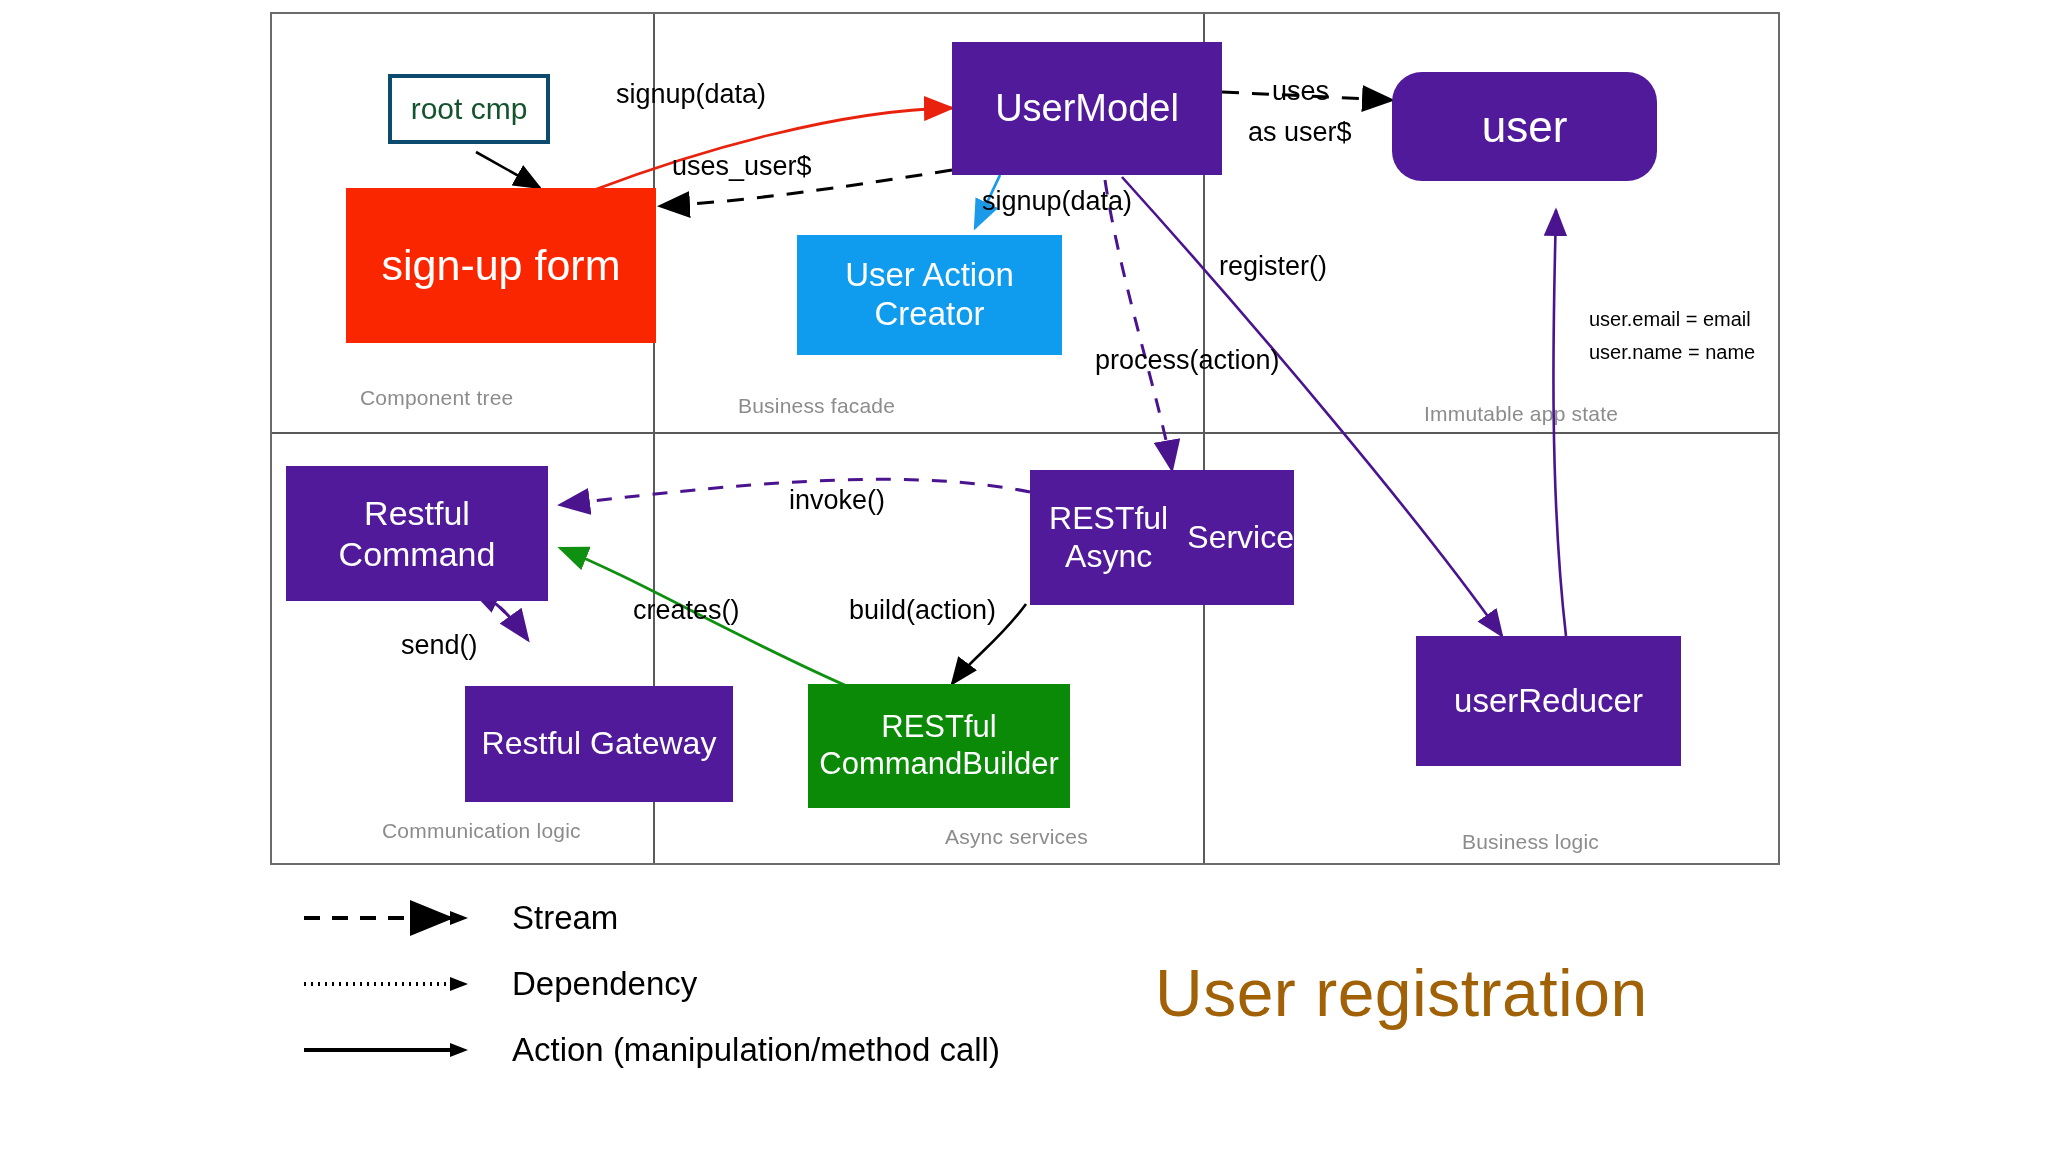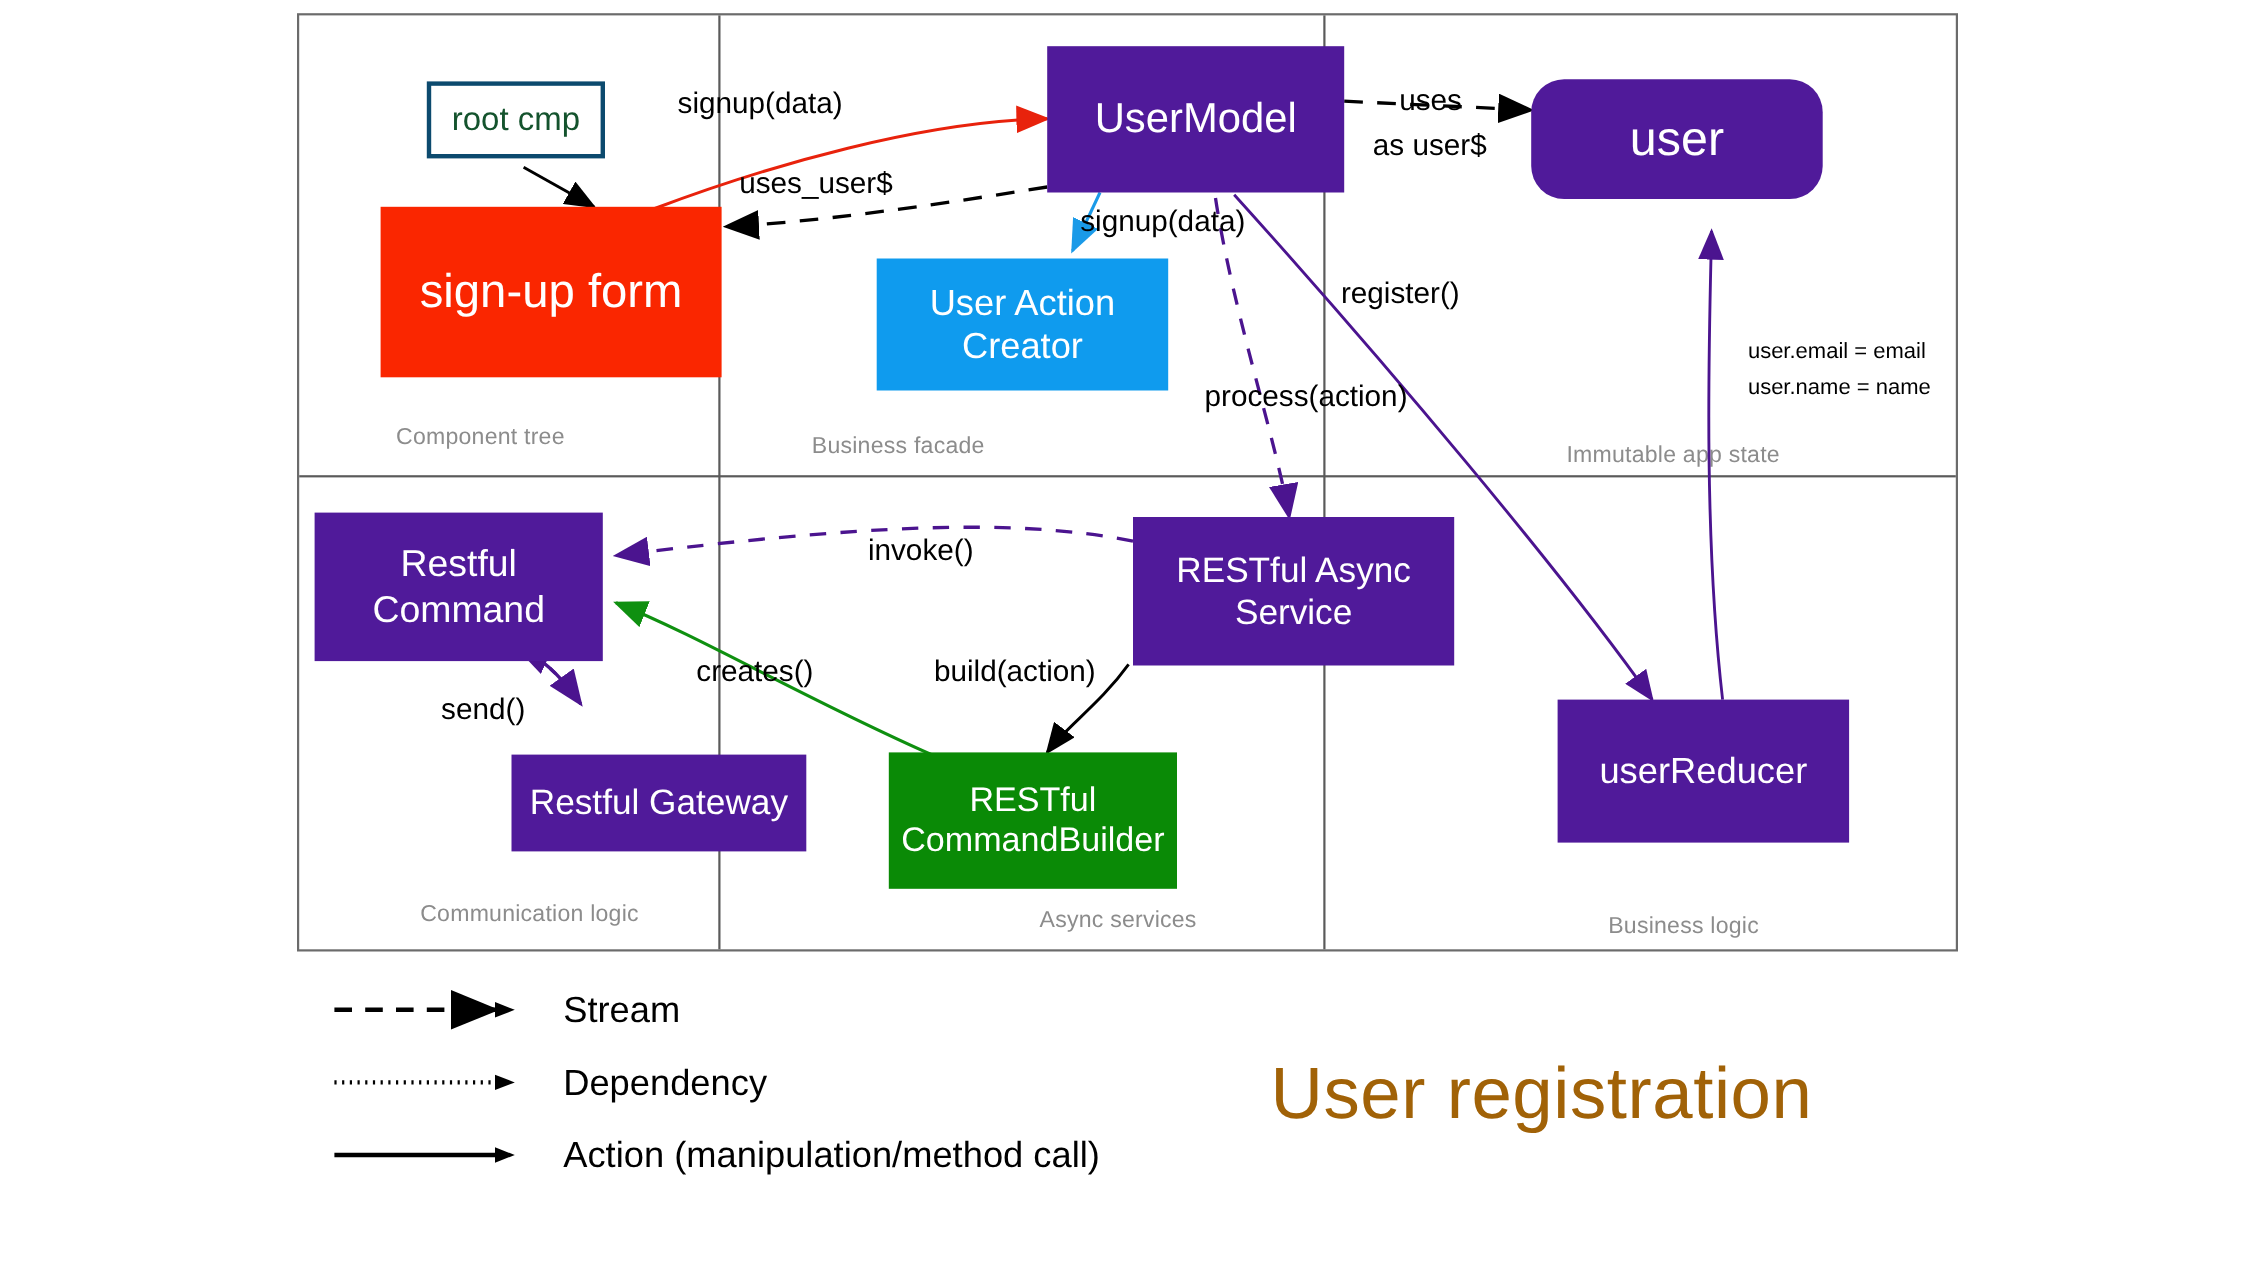--- a/index.html
+++ b/index.html
@@ -217,25 +217,25 @@
 
   <div class="node purple" style="left:1392px; top:72px; width:265px; height:109px; font-size:44px;border-radius:30px;">
     <span>user</span>
   </div>
 
   <div class="node purple" style="left:286px; top:466px; width:262px; height:135px; font-size:34px; flex-direction:column;">
     <span>Restful</span>
     <span>Command</span>
   </div>
 
-  <div class="node purple" style="left:465px; top:686px; width:268px; height:88px; font-size:32px;">
+  <div class="node purple" style="left:465px; top:686px; width:268px; height:116px; font-size:32px;">
     <span>Restful Gateway</span>
   </div>
 
-  <div class="node purple" style="left:1030px; top:470px; width:292px; height:135px; font-size:32px; flex-direction:column;">
+  <div class="node purple" style="left:1030px; top:470px; width:264px; height:135px; font-size:32px; flex-direction:row;">
     <span>RESTful Async</span>
     <span>Service</span>
   </div>
 
   <div class="node green" style="left:808px; top:684px; width:262px; height:124px; font-size:31px; flex-direction:column;">
     <span>RESTful</span>
     <span>CommandBuilder</span>
   </div>
 
   <div class="node purple" style="left:1416px; top:636px; width:265px; height:130px; font-size:33px;">

